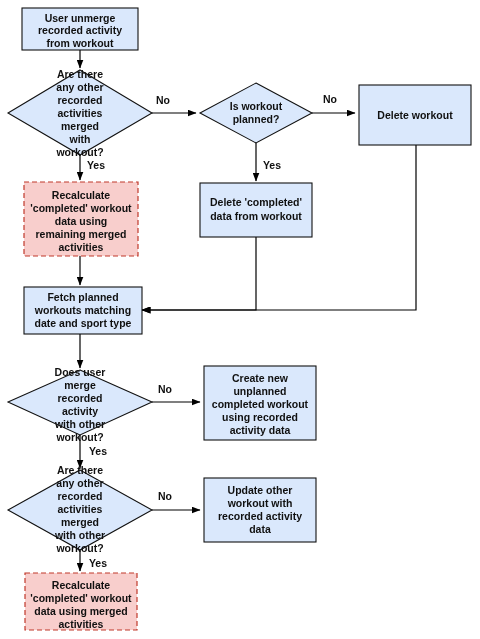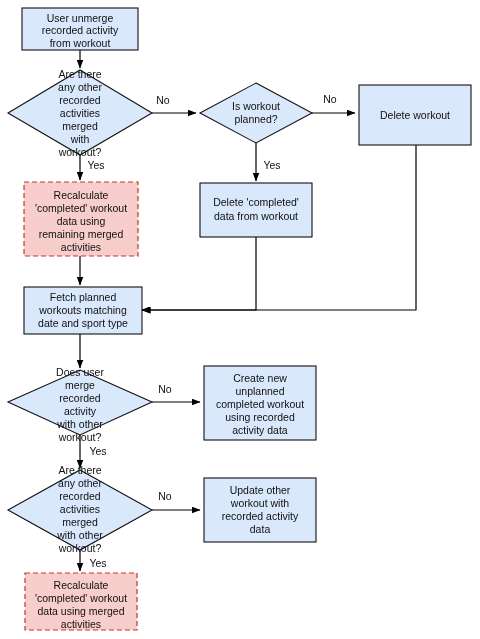--- a/index.html
+++ b/index.html
@@ -10,20 +10,21 @@
   body {
     width: 480px;
     height: 639px;
     font-family: "Liberation Sans", sans-serif;
     overflow: hidden;
   }
   #flowchart-root {
     position: relative;
     width: 480px;
     height: 639px;
+    font-weight: bold;
   }
   svg.chart-svg {
     position: absolute;
     top: 0;
     left: 0;
     width: 480px;
     height: 639px;
     display: block;
   }
   .node-text {

